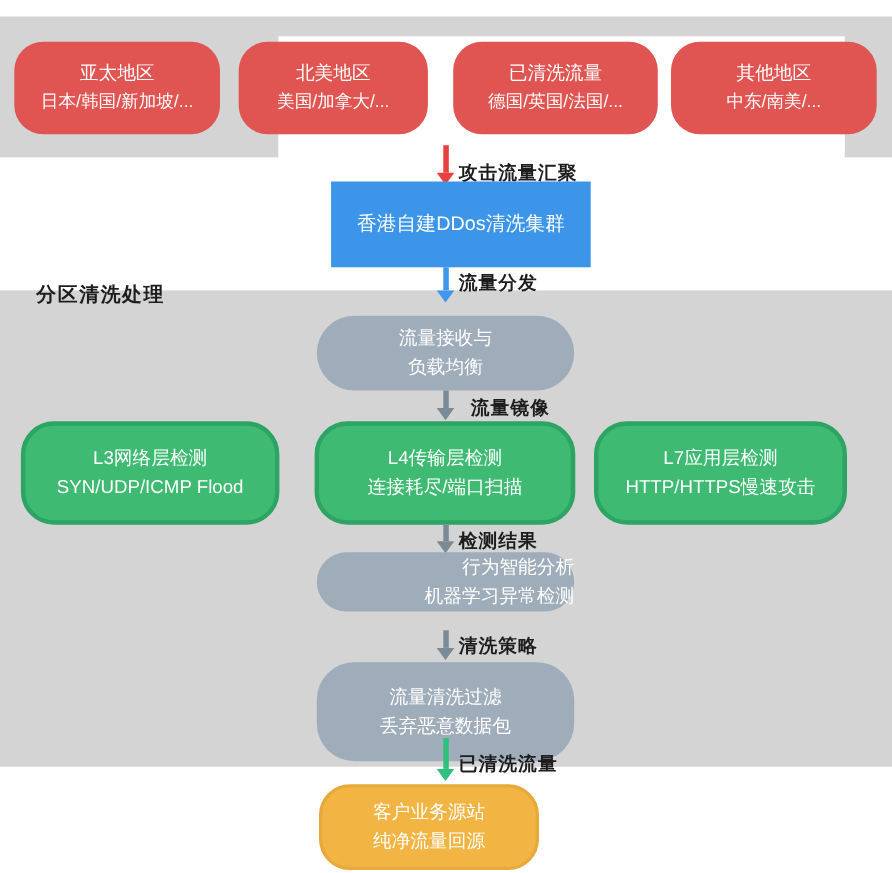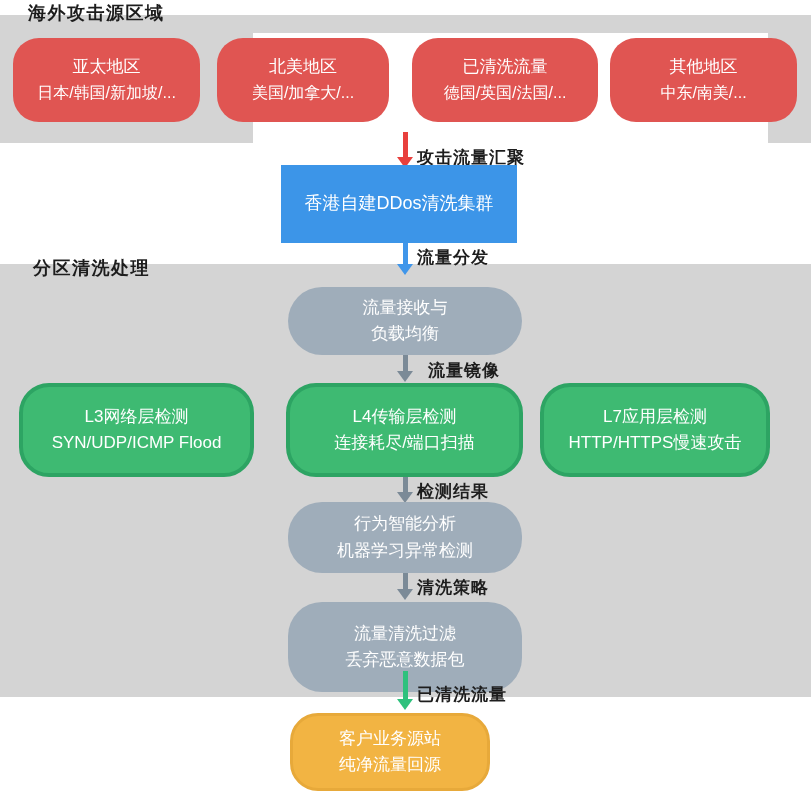--- a/index.html
+++ b/index.html
@@ -24,25 +24,25 @@
     align-items:center;text-align:center;color:#ffffff;font-size:17px;line-height:1.55;
     box-sizing:border-box;white-space:nowrap;
   }
   .red-box{top:38px;height:84px;border-radius:26px;background:var(--c-red-box,#e05552);}
   #region-0{left:13px;width:187px;}
   #region-1{left:217px;width:172px;}
   #region-2{left:412px;width:186px;}
   #region-3{left:610px;width:187px;}
   .red-box .line2{font-size:16px;}
 
-  #cluster{left:281px;top:165px;width:236px;height:78px;background:var(--c-blue-box,#3c95e8);font-size:18px;align-items:center;}
+  #cluster{left:301px;top:165px;width:236px;height:78px;background:var(--c-blue-box,#3c95e8);font-size:18px;align-items:center;}
 
   .slate{left:288px;width:234px;border-radius:34px;background:var(--c-slate-box,#9fadba);}
   #receive{top:287px;height:68px;}
-  #analysis{top:502px;height:71px;}
+  #analysis{top:502px;height:54px;align-items:flex-end;}
   #filter{top:602px;height:90px;}
 
   .green{top:383px;height:94px;border-radius:30px;background:var(--c-green-fill,#3eba72);
          border:4px solid var(--c-green-border,#2da463);}
   #detect-0{left:19px;width:235px;}
   #detect-1{left:286px;width:237px;}
   #detect-2{left:540px;width:230px;}
 
   #origin{left:290px;top:713px;width:200px;height:78px;border-radius:28px;
           background:var(--c-yellow-fill,#f2b443);border:3px solid var(--c-yellow-border,#e7a93a);}
@@ -78,21 +78,20 @@
 </head>
 <body>
 
 <div class="stage">
 
   <div class="band" id="band1">
     <div id="band1-notch"></div>
   </div>
   <div class="band" id="band2"></div>
 
-  <div class="section-title" id="title1">海外攻击源区域</div>
   <div class="section-title" id="title2">分区清洗处理</div>
 
   <div class="node red-box" id="region-0">
     <div class="line1">亚太地区</div>
     <div class="line2">日本/韩国/新加坡/...</div>
   </div>
   <div class="node red-box" id="region-1">
     <div class="line1">北美地区</div>
     <div class="line2">美国/加拿大/...</div>
   </div>

